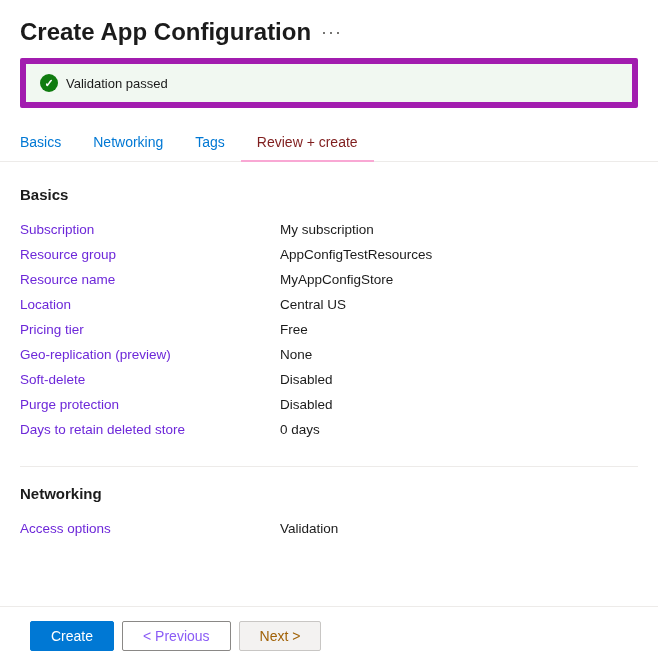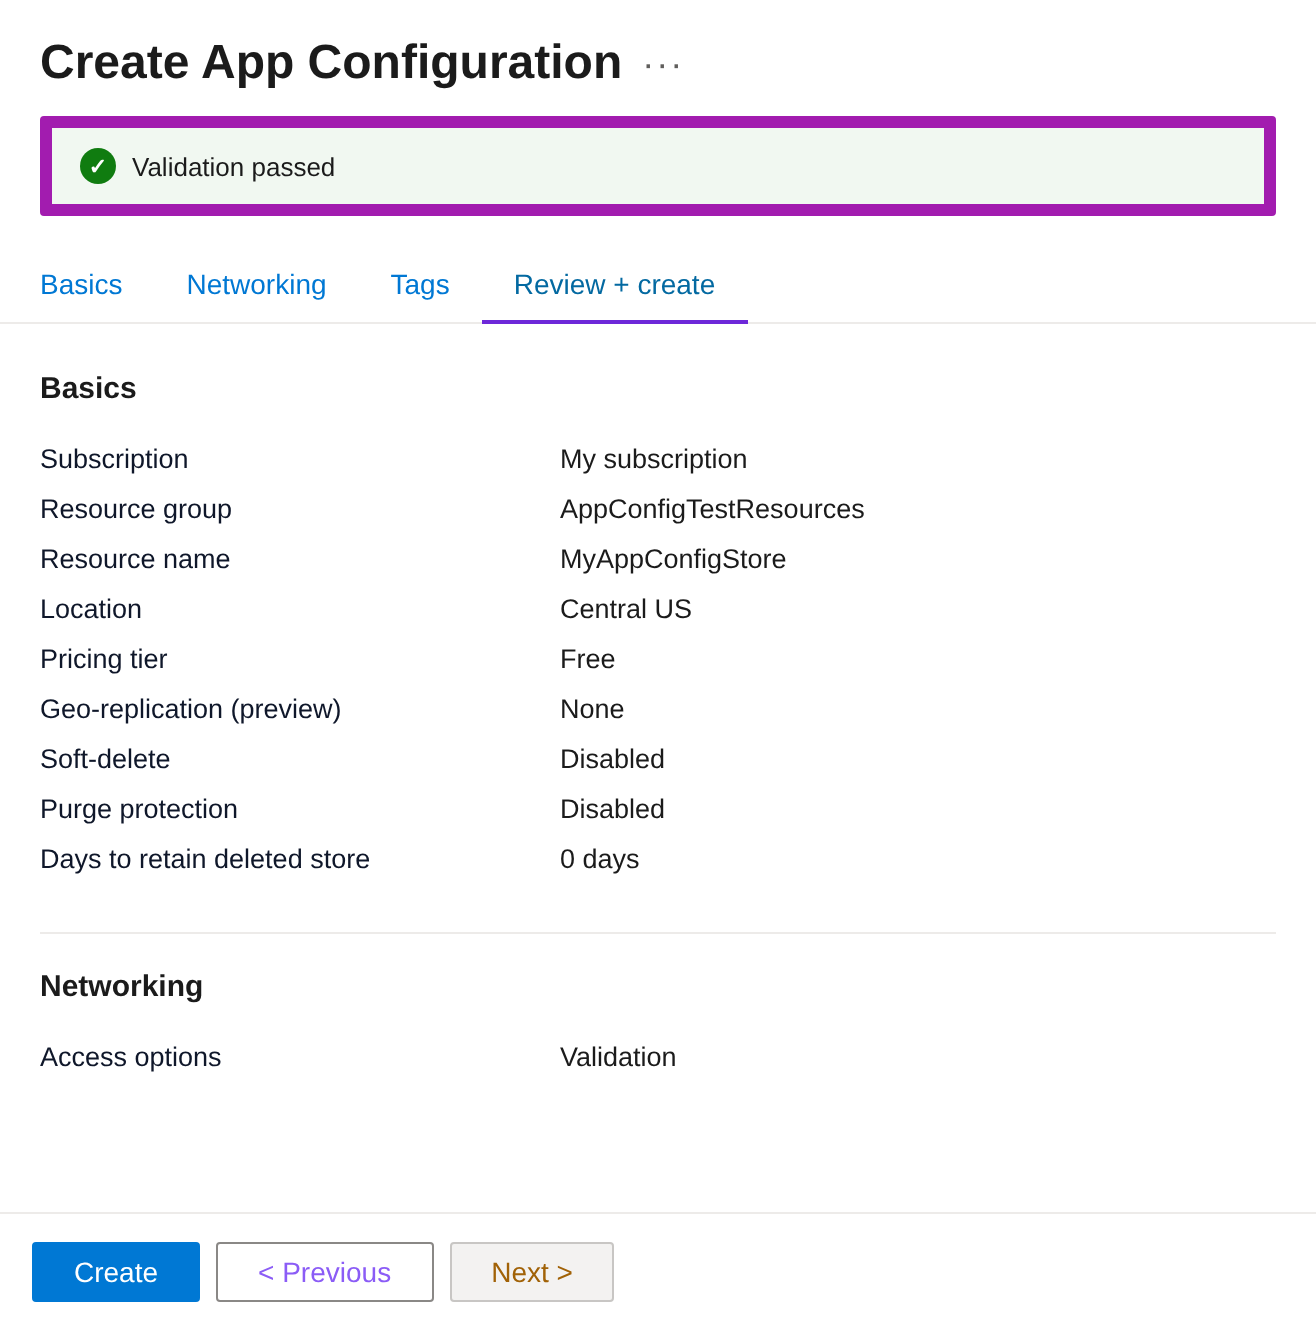--- a/index.html
+++ b/index.html
@@ -85,22 +85,22 @@
       color: #0078d4;
       cursor: pointer;
       border-bottom: 2px solid transparent;
       margin-bottom: -1px;
       white-space: nowrap;
     }
     .tab:first-child {
       padding-left: 0;
     }
     .tab.active {
-      color: #0369a1;
-      border-bottom: 2px solid #6d28d9;
+      color: #7f1d1d;
+      border-bottom: 2px solid #f9a8d4;
       font-weight: 500;
     }
     .tab:not(.active) {
       color: #0078d4;
     }
 
     
     .content {
       flex: 1;
       overflow-y: auto;
@@ -120,41 +120,41 @@
     .fields-table {
       width: 100%;
       border-collapse: collapse;
       margin-bottom: 24px;
     }
     .fields-table tr td {
       padding: 5px 0;
       vertical-align: top;
     }
     .field-label {
-      color: #0f172a;
+      color: #6d28d9;
       width: 260px;
       font-size: 13.5px;
       padding-right: 20px;
     }
     .field-value {
       color: #1b1b1b;
       font-size: 13.5px;
     }
 
     
     .section-divider {
       border: none;
       border-top: 1px solid #edebe9;
       margin: 10px 0 18px 0;
     }
 
     
     .footer {
       border-top: 1px solid #edebe9;
-      padding: 14px 16px;
+      padding: 14px 30px;
       display: flex;
       align-items: flex-start;
       gap: 8px;
       background: #fff;
     }
     .btn {
       padding: 6px 20px;
       font-size: 14px;
       border-radius: 2px;
       cursor: pointer;

